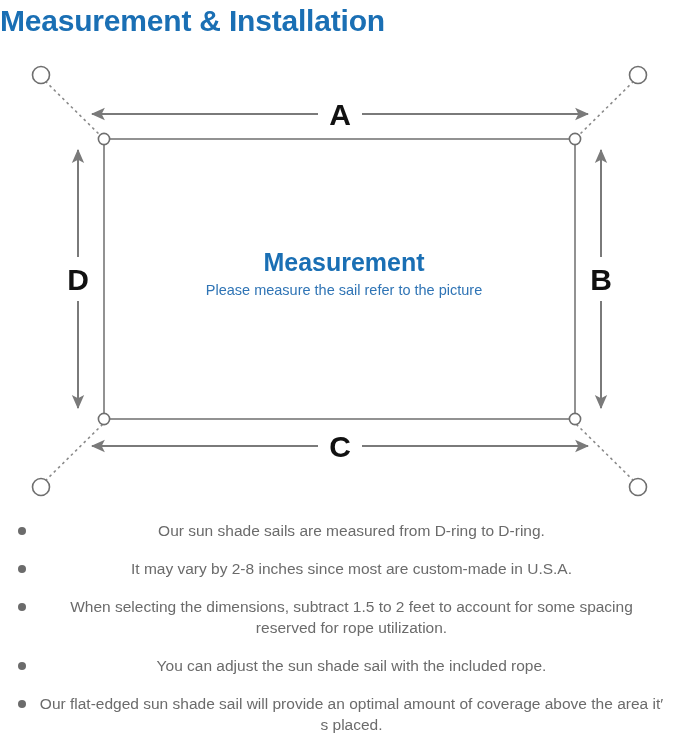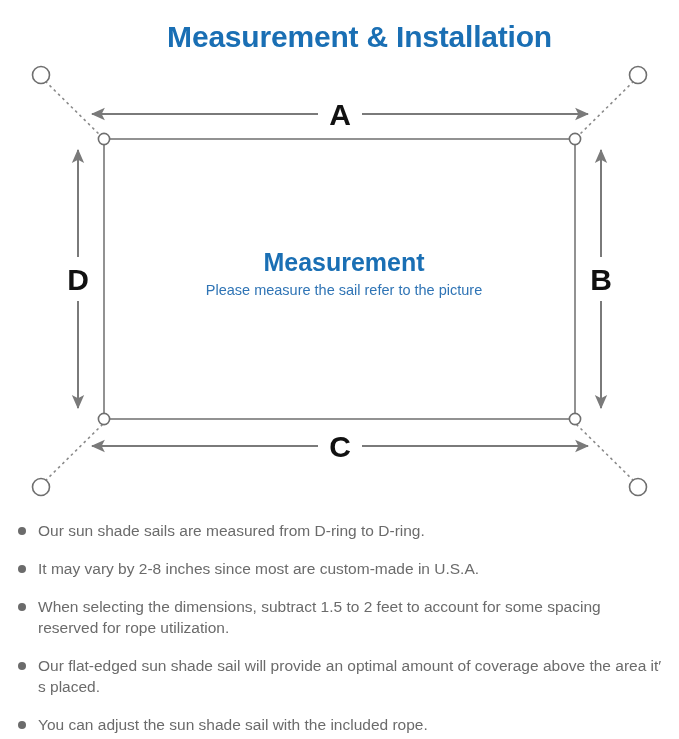--- a/index.html
+++ b/index.html
@@ -5,27 +5,27 @@
   html,body{margin:0;padding:0;}
   body{
     width:679px;height:739px;
     background:#ffffff;
     font-family:"Liberation Sans",sans-serif;
     overflow:hidden;
     position:relative;
   }
   #title{
     position:absolute;left:0;top:0;width:552px;
-    text-align:right;
+    text-align:left;
     font-size:30px;
     font-weight:bold;
     color:#1a6fb4;
     letter-spacing:-0.2px;
     line-height:38px;
-    padding-top:18px;
+    padding-top:2px;
     box-sizing:border-box;
   }
   #diagram{
     position:absolute;left:0;top:44px;width:679px;height:470px;
   }
   #diagram svg{display:block;}
 
   .dim-label{
     font-family:"Liberation Sans",sans-serif;
     font-weight:bold;
@@ -49,20 +49,21 @@
     box-sizing:border-box;
     padding:0 14px 0 12px;
   }
   .note{
     position:relative;
     padding-left:26px;
     color:#6b6b6b;
     font-size:15.5px;
     line-height:21px;
     margin-bottom:17px;
+    text-align:center;
   }
   .note .dot{
     position:absolute;left:6px;top:7px;
     width:8px;height:8px;border-radius:50%;
     background:#6b6b6b;
   }
 </style>
 </head>
 <body>
 
@@ -132,19 +133,19 @@
   <div class="note">
     <span class="dot"></span>
     <span>It may vary by 2-8 inches since most are custom-made in U.S.A.</span>
   </div>
   <div class="note">
     <span class="dot"></span>
     <span>When selecting the dimensions, subtract 1.5 to 2 feet to account for some spacing reserved for rope utilization.</span>
   </div>
   <div class="note">
     <span class="dot"></span>
-    <span>Our flat-edged sun shade sail will provide an optimal amount of coverage above the area it′ s placed.</span>
+    <span>You can adjust the sun shade sail with the included rope.</span>
   </div>
   <div class="note">
     <span class="dot"></span>
-    <span>You can adjust the sun shade sail with the included rope.</span>
+    <span>Our flat-edged sun shade sail will provide an optimal amount of coverage above the area it′ s placed.</span>
   </div>
 </div>
 
 </body></html>

